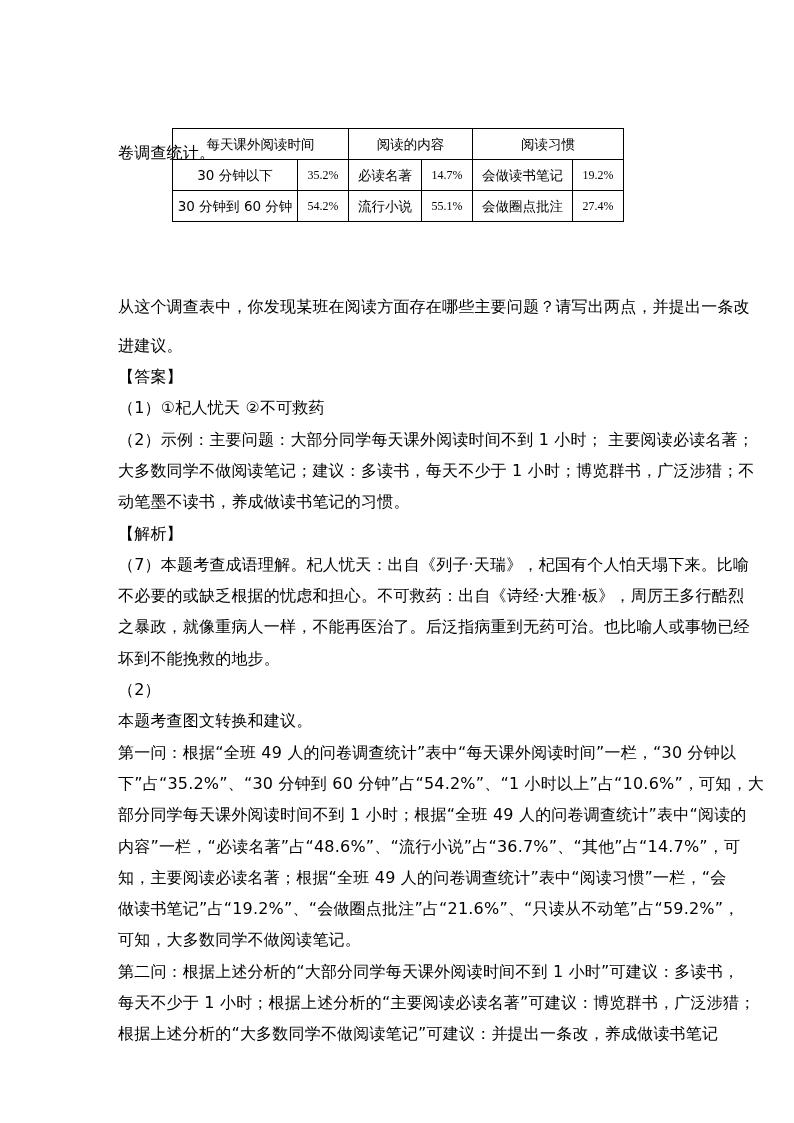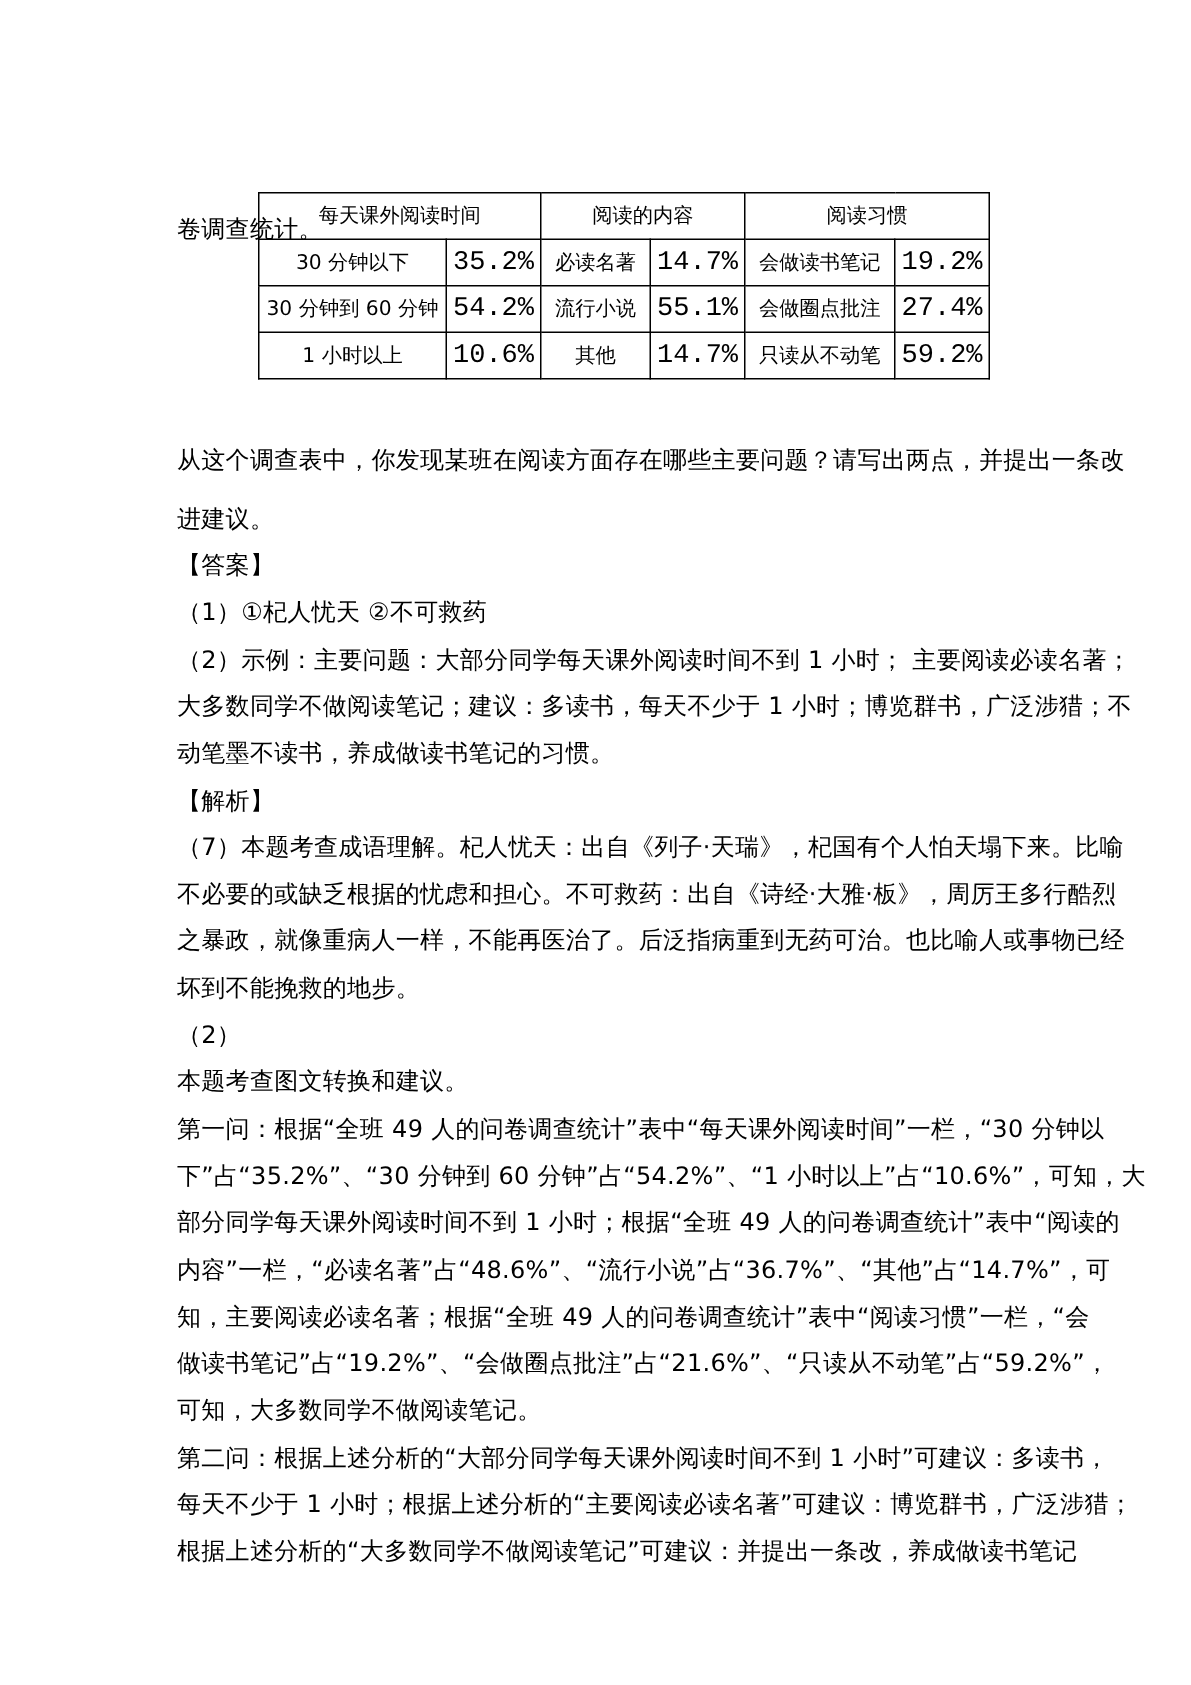--- a/index.html
+++ b/index.html
@@ -15,21 +15,21 @@
     }
     .bracket-head { font-weight: normal; }
     table.survey {
       position: absolute; left: 54px; top: 128px;
       border-collapse: collapse; font-size: 13.5px;
     }
     table.survey td {
       border: 1px solid #000; height: 30px; padding: 0 4px;
       text-align: center; white-space: nowrap; line-height: 30px;
     }
-    table.survey td.pct { font-family: Liberation Mono, monospace; font-size: 18px; margin-top: 10px; }
+    table.survey td.pct { font-family: Liberation Serif, serif; font-size: 12px; margin-top: 10px; }
   </style>
 </head>
 <body>
 
 <div class="page">
 
   <div class="line" style="top:100px">卷调查统计。</div>
 
   <table class="survey">
     <tbody>
@@ -46,28 +46,20 @@
       <td style="width:91px">会做读书笔记</td>
       <td class="pct" style="width:42px">19.2%</td>
     </tr>
     <tr>
       <td>30 分钟到 60 分钟</td>
       <td class="pct">54.2%</td>
       <td>流行小说</td>
       <td class="pct">55.1%</td>
       <td>会做圈点批注</td>
       <td class="pct">27.4%</td>
-    </tr>
-    <tr>
-      <td>1 小时以上</td>
-      <td class="pct">10.6%</td>
-      <td>其他</td>
-      <td class="pct">14.7%</td>
-      <td>只读从不动笔</td>
-      <td class="pct">59.2%</td>
     </tr>
   </tbody>
     </table>
 
   <div class="line" style="top:254px">从这个调查表中，你发现某班在阅读方面存在哪些主要问题？请写出两点，并提出一条改</div>
   <div class="line" style="top:293px">进建议。</div>
 
   <div class="line bracket-head" style="top:324px">【答案】</div>
   <div class="line" style="top:355px">（1）①杞人忧天 ②不可救药</div>
   <div class="line" style="top:387px">（2）示例：主要问题：大部分同学每天课外阅读时间不到 1 小时； 主要阅读必读名著；</div>

